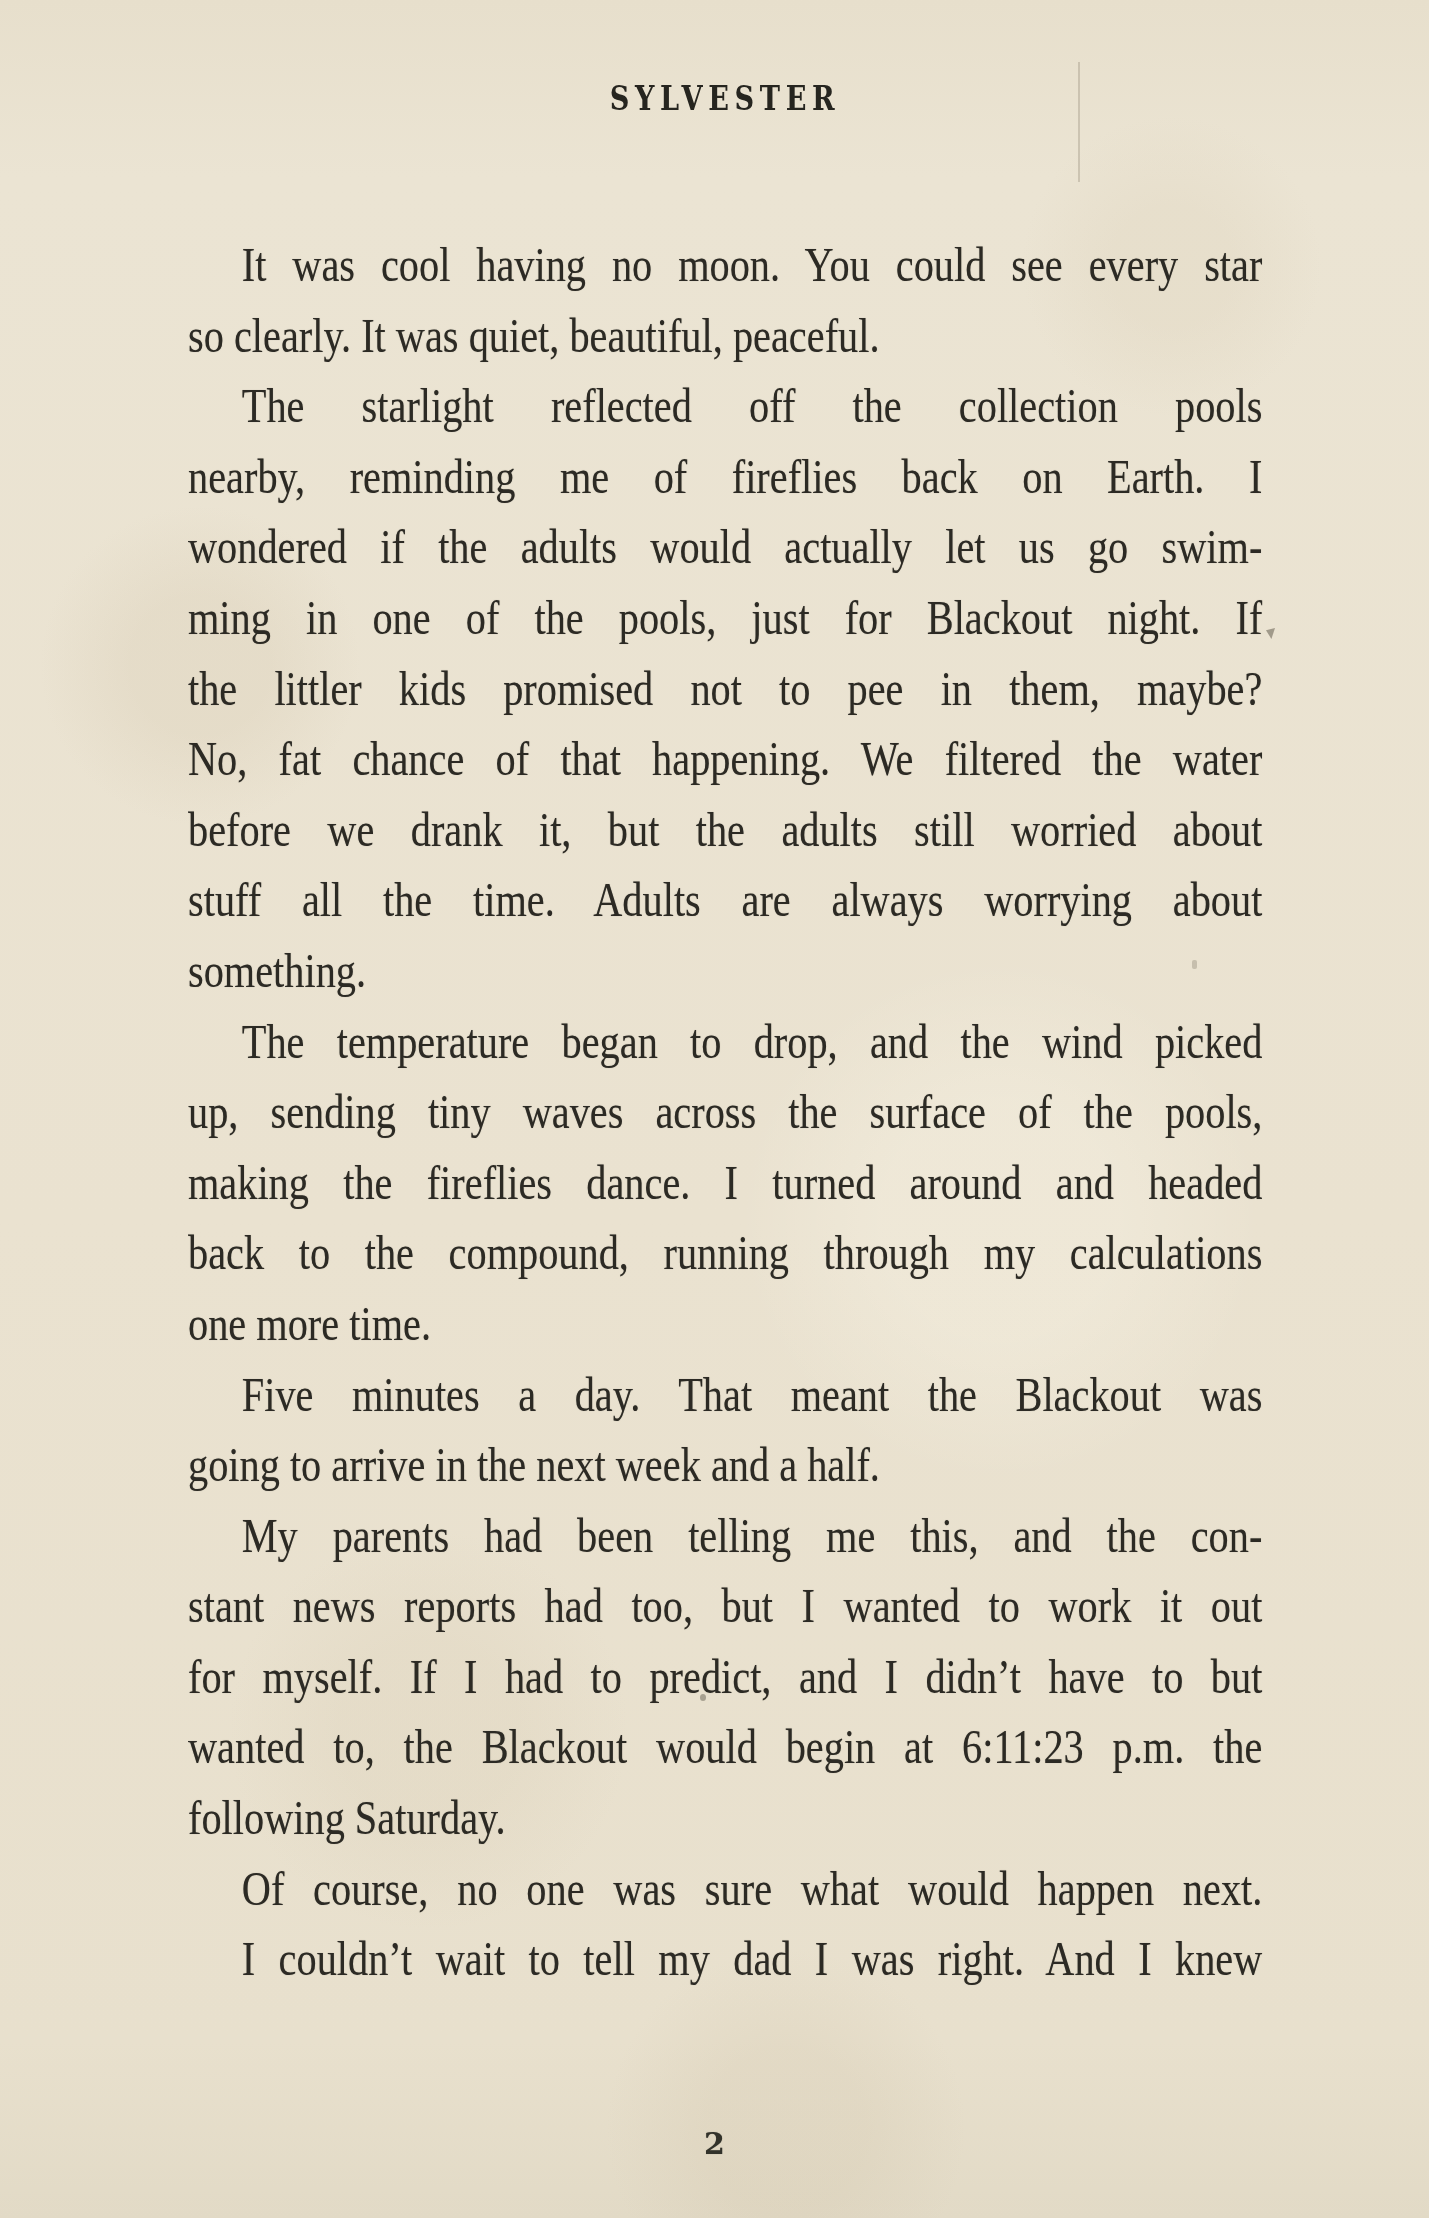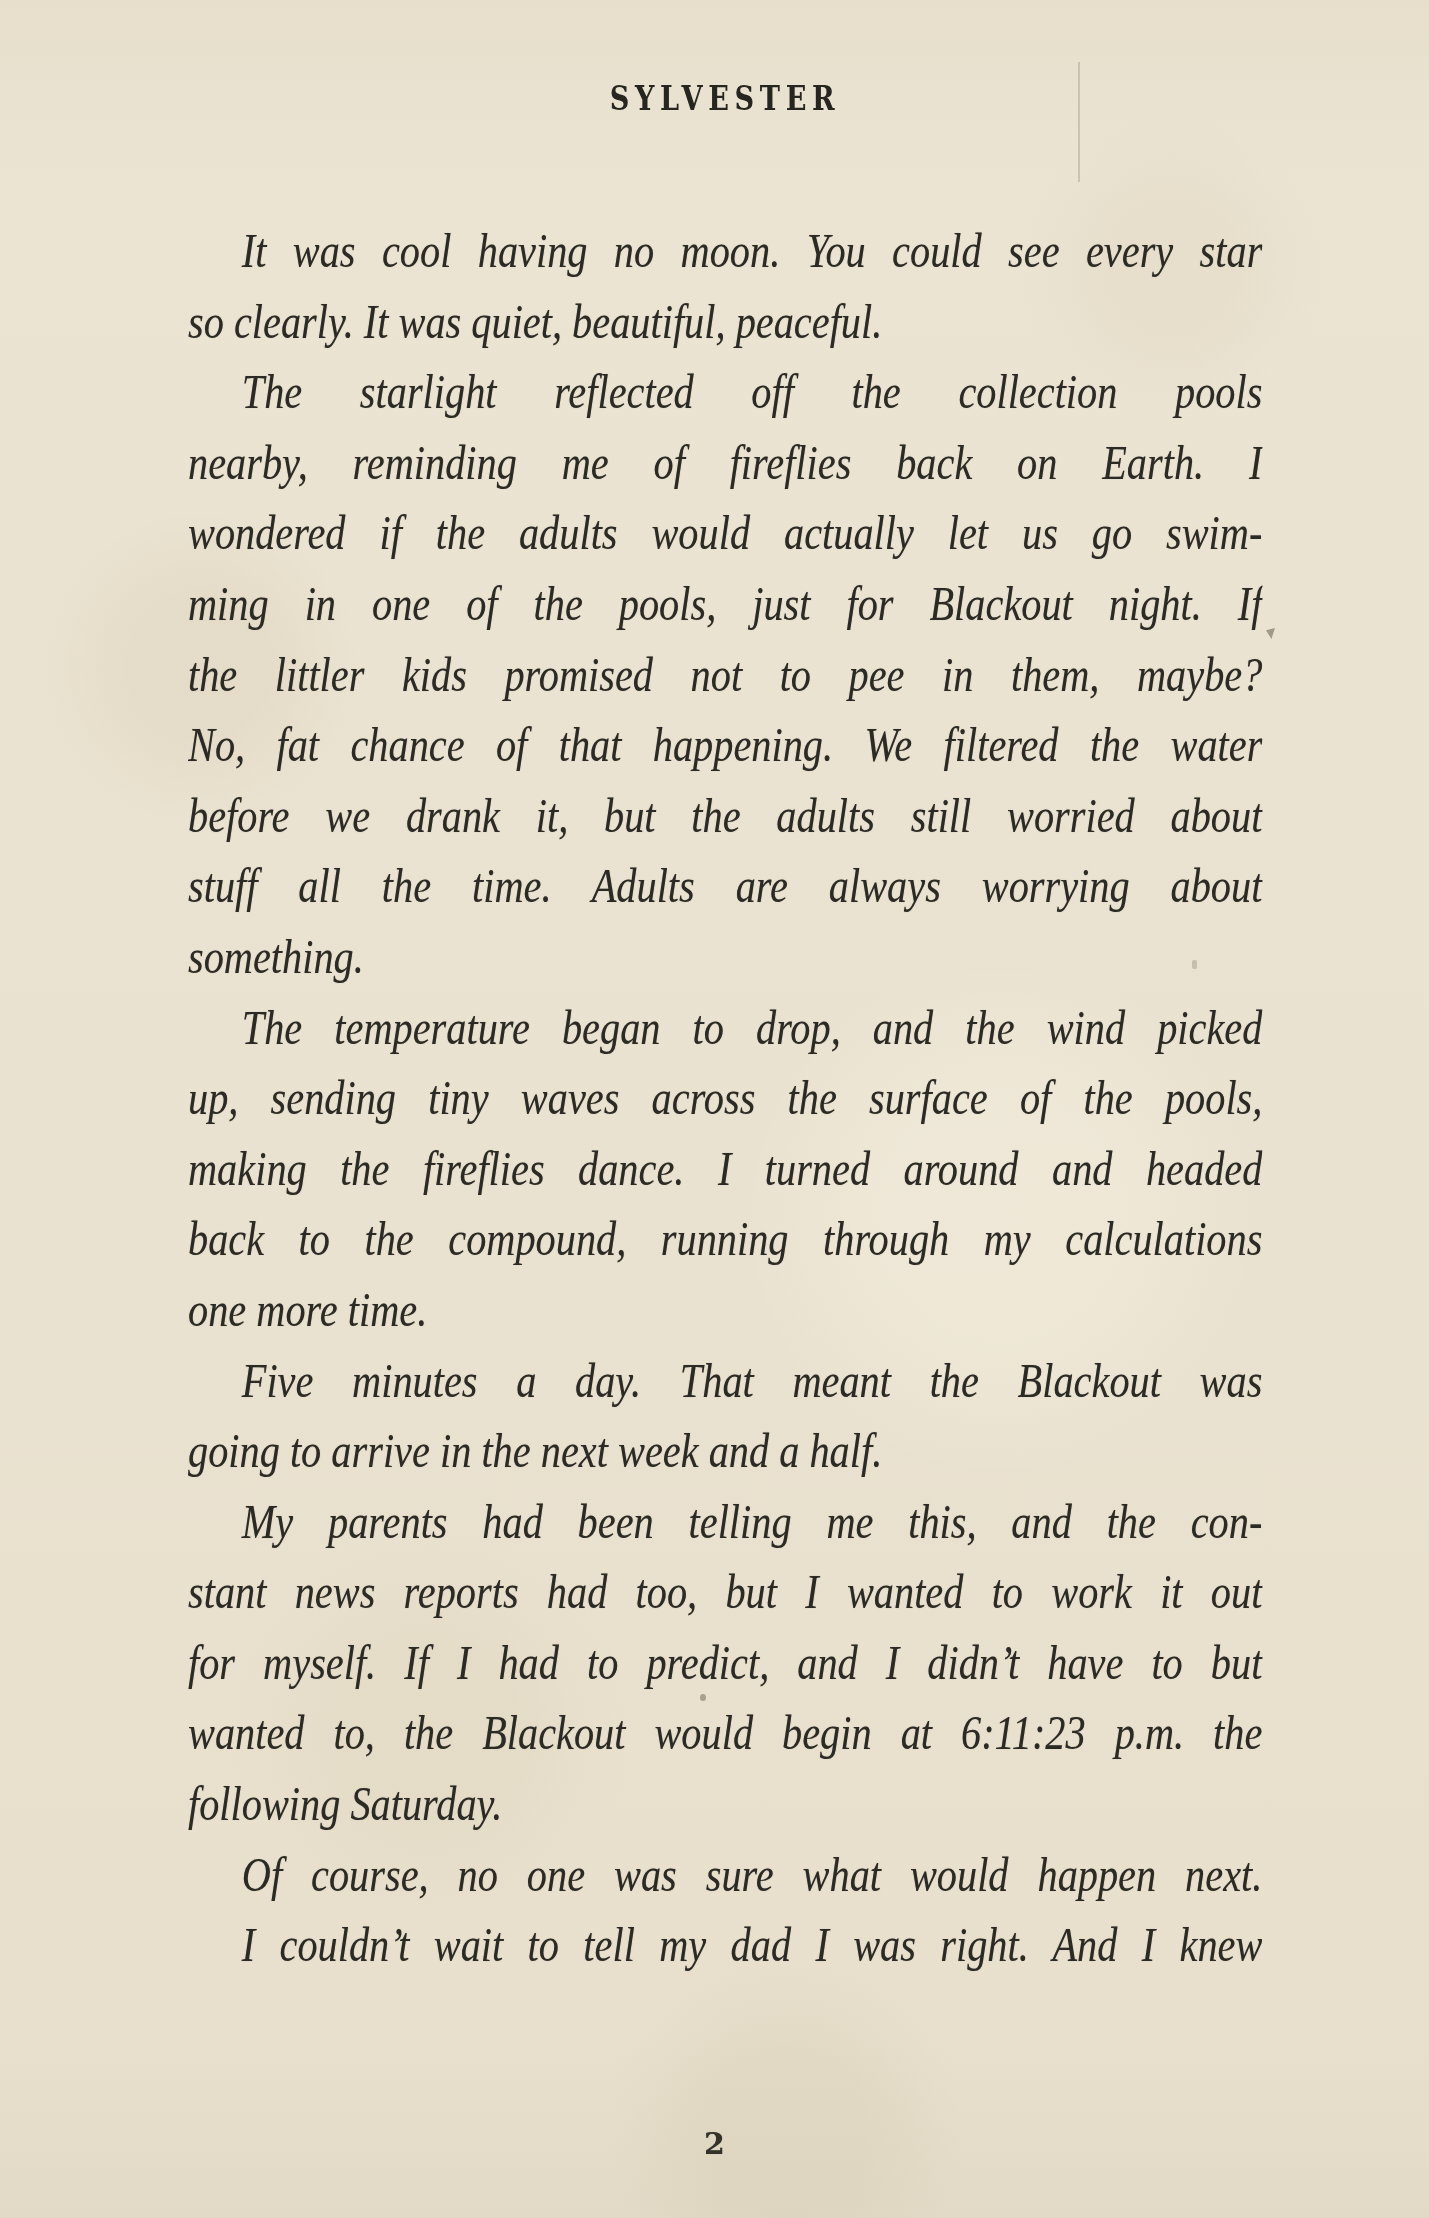--- a/index.html
+++ b/index.html
@@ -38,23 +38,22 @@
     font-size: 34px;
     letter-spacing: 7px;
     color: #26251f;
     transform: scaleX(0.8);
     transform-origin: center top;
     white-space: nowrap;
   }
   .text-block {
     position: absolute;
     left: 188px;
-    top: 216px;
+    top: 230px;
     width: 1074px;
-    font-style: italic;
   }
   .text-inner {
     width: 1279px;
     transform: scaleX(0.84);
     transform-origin: left top;
     color: #2c2a24;
     font-size: 48px;
     text-shadow: 0 0 1px rgba(44,42,36,0.35);
   }
   .line {

